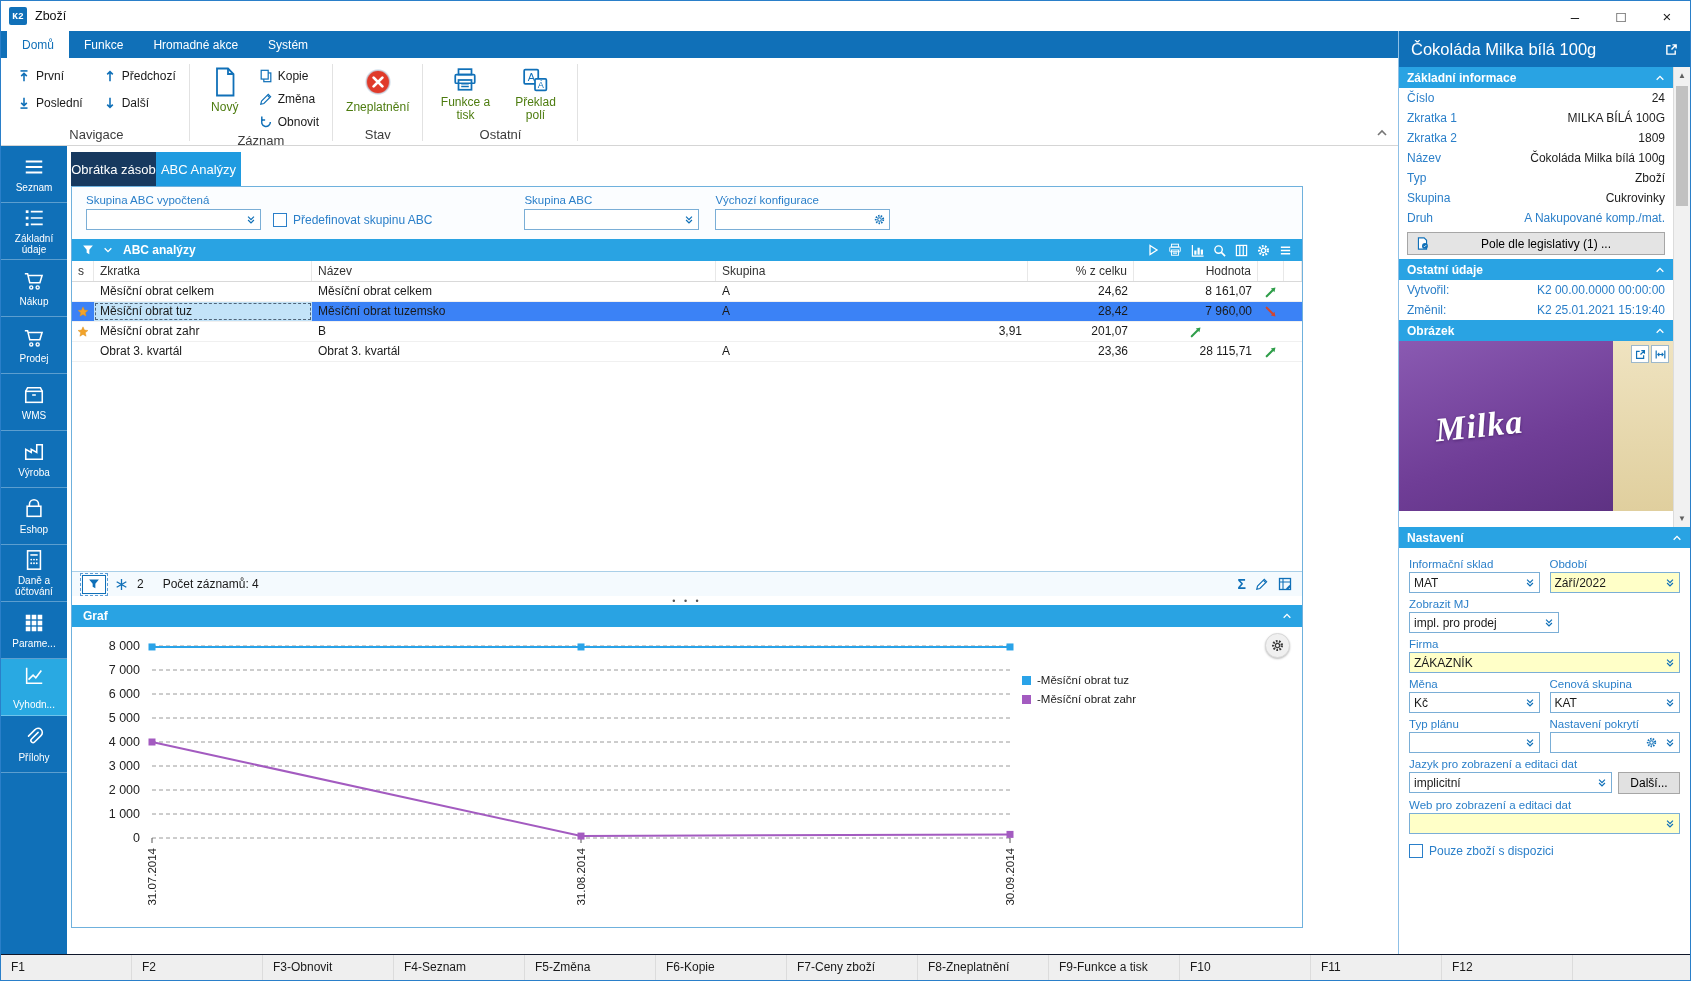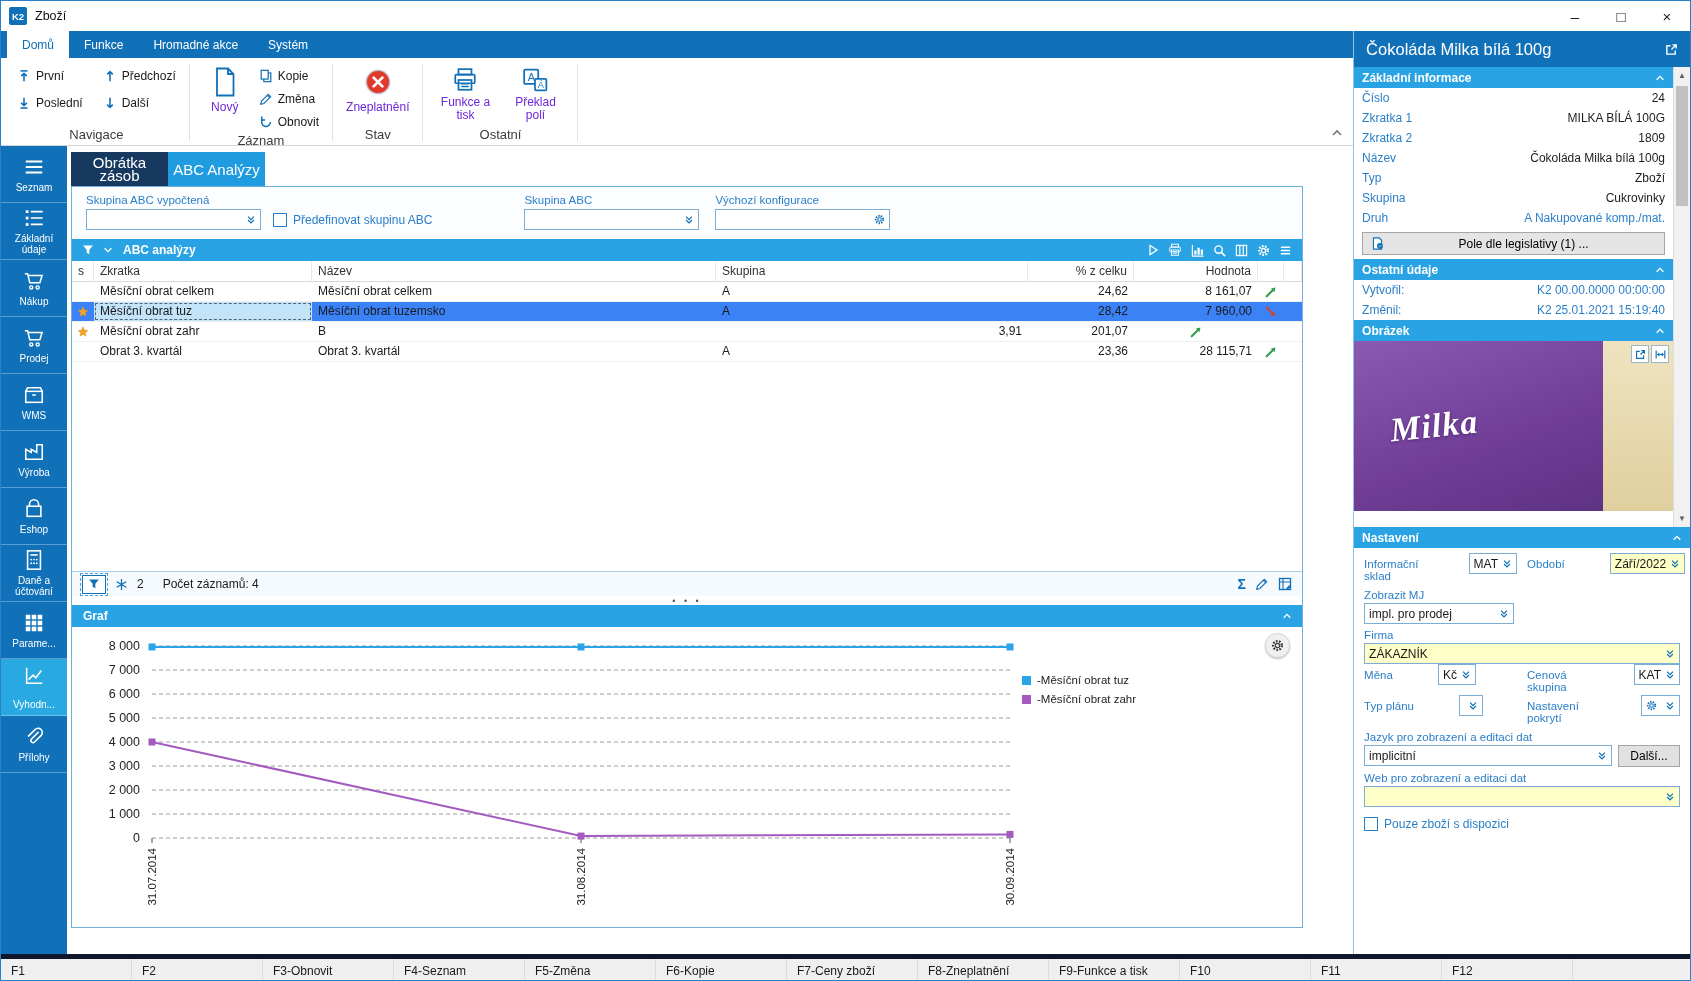--- a/index.html
+++ b/index.html
@@ -10,21 +10,21 @@
   .ic28{width:28px;height:30px}
   .blue{color:#1070b8}.white{color:#fff}.gray{color:#767676}
   .mla{margin-left:auto}
 
   .window { width:1691px; height:981px; background:#fff; border:1px solid #2a7fc9;
             display:flex; flex-direction:column; overflow:hidden; position:relative; }
 
   
   .titlebar { height:30px; background:#fff; display:flex; align-items:center; padding-left:8px; gap:8px; flex:0 0 auto; }
   .appbadge { width:18px; height:18px; background:#1070b8; border-radius:2px; color:#fff;
-              font-size:9.5px; font-weight:bold; display:flex; align-items:center; justify-content:center; }
+              font-size:9.5px; font-weight:bold; display:flex; align-items:center; justify-content:center;font-family:Liberation Mono, monospace; }
   .wintitle { font-size:12.5px; color:#111; }
   .wincontrols { margin-left:auto; display:flex; align-self:stretch; }
   .winbtn { width:46px; display:flex; align-items:center; justify-content:center; font-size:15px; color:#222; cursor:pointer; }
 
   
   .app-body { flex:1; display:flex; min-height:0; }
   .left-region { flex:1; min-width:0; display:flex; flex-direction:column; }
 
   
   .ribbon-tabs { height:27px; background:#1070b8; display:flex; align-items:stretch; padding-left:6px; flex:0 0 auto; }
@@ -33,36 +33,36 @@
   .ribbon-body { height:88px; background:#fff; border-bottom:1px solid #d5d5d5; display:flex;
                  padding:2px 4px 0; position:relative; flex:0 0 auto; }
   .rgroup { display:flex; flex-direction:column; }
   .rgc { display:flex; gap:4px; align-items:flex-start; padding:5px 8px 0; flex:1; }
   .rgl { font-size:13px; color:#3c3c3c; text-align:center; padding-bottom:3px; }
   .rsep { width:1px; background:#e2e2e2; margin:4px 1px; }
   .nav2 { display:grid; grid-auto-flow:column; grid-template-rows:22px 22px; column-gap:12px; row-gap:5px; }
   .rs { display:flex; align-items:center; gap:5px; background:none; border:none; font:12px "Liberation Sans",sans-serif;
         height:22px; padding:0 4px; cursor:pointer; color:#1a1a1a; }
   .rb { display:flex; flex-direction:column; align-items:center; gap:3px; background:none; border:none;
-        font:12px "Liberation Sans",sans-serif; min-width:52px; padding:2px 4px 0; cursor:pointer; color:#6d28d9; }
+        font:12px "Liberation Sans",sans-serif; min-width:52px; padding:2px 4px 0; cursor:pointer; color:#4d7c0f; }
   .rb-l.two { width:58px; white-space:normal; line-height:13px; text-align:center; }
   .rcol { display:flex; flex-direction:column; gap:1px; }
   .ribbon-collapse { position:absolute; right:10px; bottom:6px; background:none; border:none; cursor:pointer; }
 
   
   .workspace { flex:1; display:flex; min-height:0; }
   .sidebar { width:66px; background:#1070b8; flex:0 0 auto; display:flex; flex-direction:column; }
   .sbitem { height:57px; display:flex; flex-direction:column; align-items:center; justify-content:center; gap:4px;
             color:#fff; border-bottom:1px solid rgba(255,255,255,0.32); cursor:pointer; flex:0 0 auto; }
   .sbitem.active { background:#29a9e2;gap:12px; }
   .sblabel { font-size:10px; line-height:11px; text-align:center; max-width:62px; }
 
   .center { width:1232px; margin:6px 0 0 4px; display:flex; flex-direction:column; padding-bottom:26px; min-height:0; }
   .ctabs { height:34px; display:flex; flex:0 0 auto; }
-  .ctab { width:97px; display:flex; align-items:center; justify-content:center; color:#fff; font-size:15px;
+  .ctab { width:85px; display:flex; align-items:center; justify-content:center; color:#fff; font-size:13px;
           text-align:center; line-height:13px; cursor:pointer; }
   .ctab.dark { background:#17395f; }
   .ctab.active { background:#1f9be0; }
   .panel { flex:1; border:1px solid #6fb1dd; display:flex; flex-direction:column; background:#fff; min-height:0; }
 
   
   .filterbar { padding:7px 14px 9px; background:#fbfdff; display:flex; align-items:flex-end; flex:0 0 auto; }
   .fcol { display:flex; flex-direction:column; gap:3px; }
   .flabel { color:#2a7fc9; font-size:11.5px; }
   .ctl { height:21px; border:1px solid #7aaed6; background:#fff; display:flex; align-items:center;
@@ -141,30 +141,30 @@
   .imgbtn { width:18px; height:18px; background:#fff; border:1px solid #9db8cc; display:flex;
             align-items:center; justify-content:center; cursor:pointer; }
   .vscroll { width:17px; background:#f1f1f1; border-left:1px solid #dcdcdc; display:flex; flex-direction:column; }
   .sarrow { height:17px; display:flex; align-items:center; justify-content:center; font-size:8px; color:#606060; cursor:pointer; }
   .strack { flex:1; position:relative; }
   .sthumb { position:absolute; top:2px; left:2px; right:2px; height:120px; background:#c1c1c1; cursor:pointer; }
 
   .dsettings { flex:1; padding:5px 10px 0; display:flex; flex-direction:column; min-height:0; }
   .slabel { color:#2a7fc9; font-size:11.5px; margin:5px 0 2px; }
   .srow2 { display:flex; gap:10px; }
-  .scol { flex:1; min-width:0; display:flex; flex-direction:row;gap:45px; }
+  .scol { flex:1; min-width:0; display:flex; flex-direction:column; }
   .w130 { width:150px; }
   .srow-inline { display:flex; gap:6px; }
   .grow { flex:1; }
   .dbtn { width:62px; height:22px; background:#e1e1e1; border:1px solid #a6a6a6;
           font:12px "Liberation Sans",sans-serif; cursor:pointer; }
   .mt8 { margin-top:10px; }
 
   
-  .fkeybar { height:26px; background:#efefef; border-top:5px solid #0f172a; display:flex; flex:0 0 auto; }
+  .fkeybar { height:26px; background:#efefef; border-top:1px solid #0f172a; display:flex; flex:0 0 auto; }
   .fkey { flex:0 0 131px; padding-left:10px; line-height:25px; border-right:1px solid #dcdcdc; font-size:12px; cursor:pointer; }
 </style>
 </head>
 <body>
 
 <svg style="position:absolute;width:0;height:0;overflow:hidden" aria-hidden="true">
 <defs>
   <symbol id="sym-first" viewBox="0 0 16 16">
         <path d="M4 2.2h8" stroke="currentColor" stroke-width="1.8" fill="none"></path>
         <path d="M8 14V5M4.8 8.2L8 5l3.2 3.2" fill="none" stroke="currentColor" stroke-width="1.8"></path>

